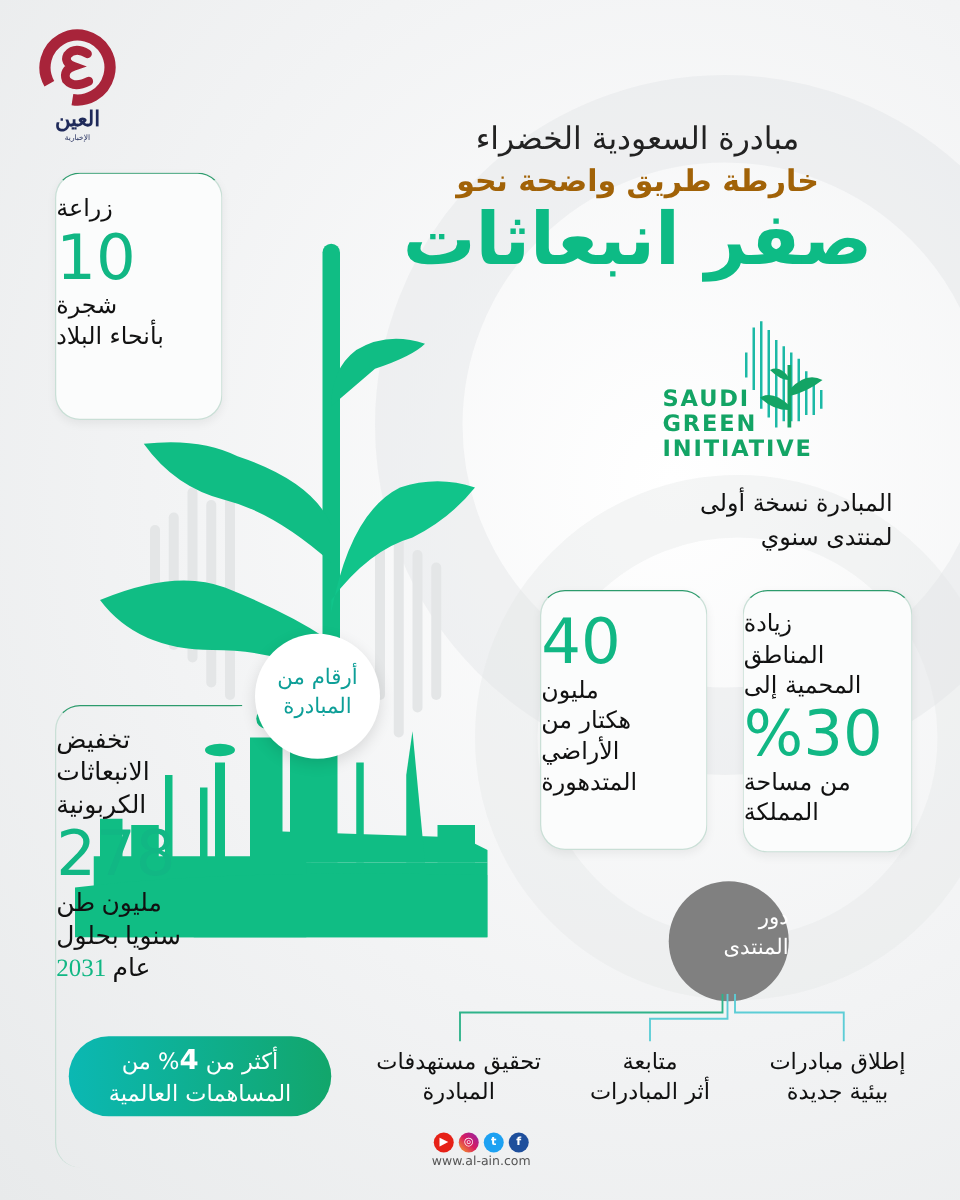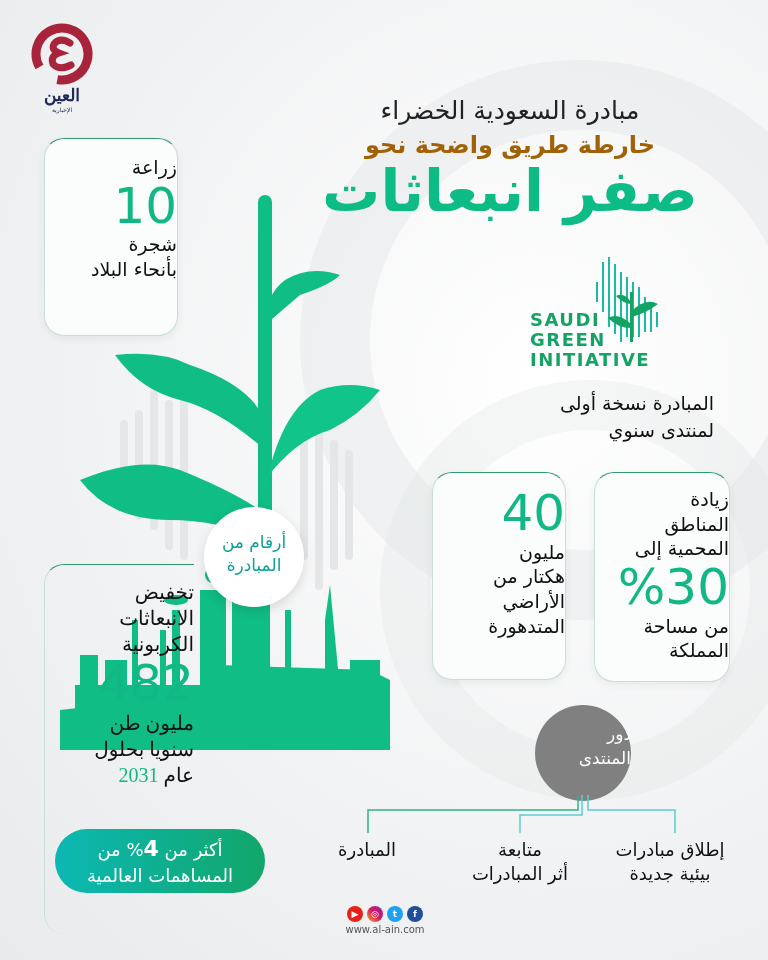--- a/index.html
+++ b/index.html
@@ -29,21 +29,21 @@
     font-size: 6px; color: #1f2a5a;
   }
   .title-wrap { position: absolute; right: 48px; top: 55px; width: 420px; text-align: center; margin-top: 41px; }
   .title-sub { font-size: 25px; color: #222; letter-spacing: 1px; }
   .title-main { font-size: 24px; font-weight: bold; color: #a16207; margin-top: 6px; }
   .title-big { font-size: 58px; font-weight: bold; color: #0dbb85; margin-top: 2px; line-height: 1.05; text-align: center; }
 
   .card {
     position: absolute; background: #fbfcfc; border-radius: 20px;
     border: 1.5px solid #c9dfd6; border-top-color: #2c9b6c;
-    box-shadow: 0 3px 8px rgba(0,0,0,0.06); text-align: right;
+    box-shadow: 0 3px 8px rgba(0,0,0,0.06); text-align: left;
   }
   .card .lbl { font-size: 19px; line-height: 1.3; color: #111; }
   .card .num { font-size: 50px; color: #11b784; line-height: 1.05; font-family: "DejaVu Sans", sans-serif; direction: ltr; }
 
   .card-trees { left: 44px; top: 138px; width: 134px; height: 198px; padding-top: 16px; }
   .card-land { left: 432px; top: 472px; width: 134px; height: 208px; padding-top: 14px; }
   .card-protect { left: 594px; top: 472px; width: 136px; height: 210px; padding-top: 14px; }
   .card-emission {
     left: 44px; top: 564px; width: 150px; height: 370px; padding-top: 14px;
     border-right: none; border-bottom: none; border-radius: 20px 0 0 20px;
@@ -211,21 +211,21 @@
   <div class="lbl">المحمية إلى</div>
   <div class="num">%30</div>
   <div class="lbl">من مساحة</div>
   <div class="lbl">المملكة</div>
 </div>
 
 <div class="card card-emission">
   <div class="lbl">تخفيض</div>
   <div class="lbl">الانبعاثات</div>
   <div class="lbl">الكربونية</div>
-  <div class="num">482</div>
+  <div class="num">278</div>
   <div class="lbl">مليون طن</div>
   <div class="lbl">سنويا بحلول</div>
   <div class="lbl">
     <span>عام</span>
     <span class="year">2031</span>
   </div>
 </div>
 
 <div class="pill">
   <div>
@@ -248,20 +248,21 @@
 </svg>
 <div class="role role-1">
   <div>إطلاق مبادرات</div>
   <div>بيئية جديدة</div>
 </div>
 <div class="role role-2">
   <div>متابعة</div>
   <div>أثر المبادرات</div>
 </div>
 <div class="role role-3">
+  <div>تحقيق مستهدفات</div>
   <div>المبادرة</div>
 </div>
 
 <div class="footer">
   <div class="socials">
     <div class="soc" style="background:#e62117">▶</div>
     <div class="soc" style="background:linear-gradient(45deg,#f9a825,#d81b60,#8e24aa)">◎</div>
     <div class="soc" style="background:#1da1f2">t</div>
     <div class="soc" style="background:#1e4f9c">f</div>
   </div>

